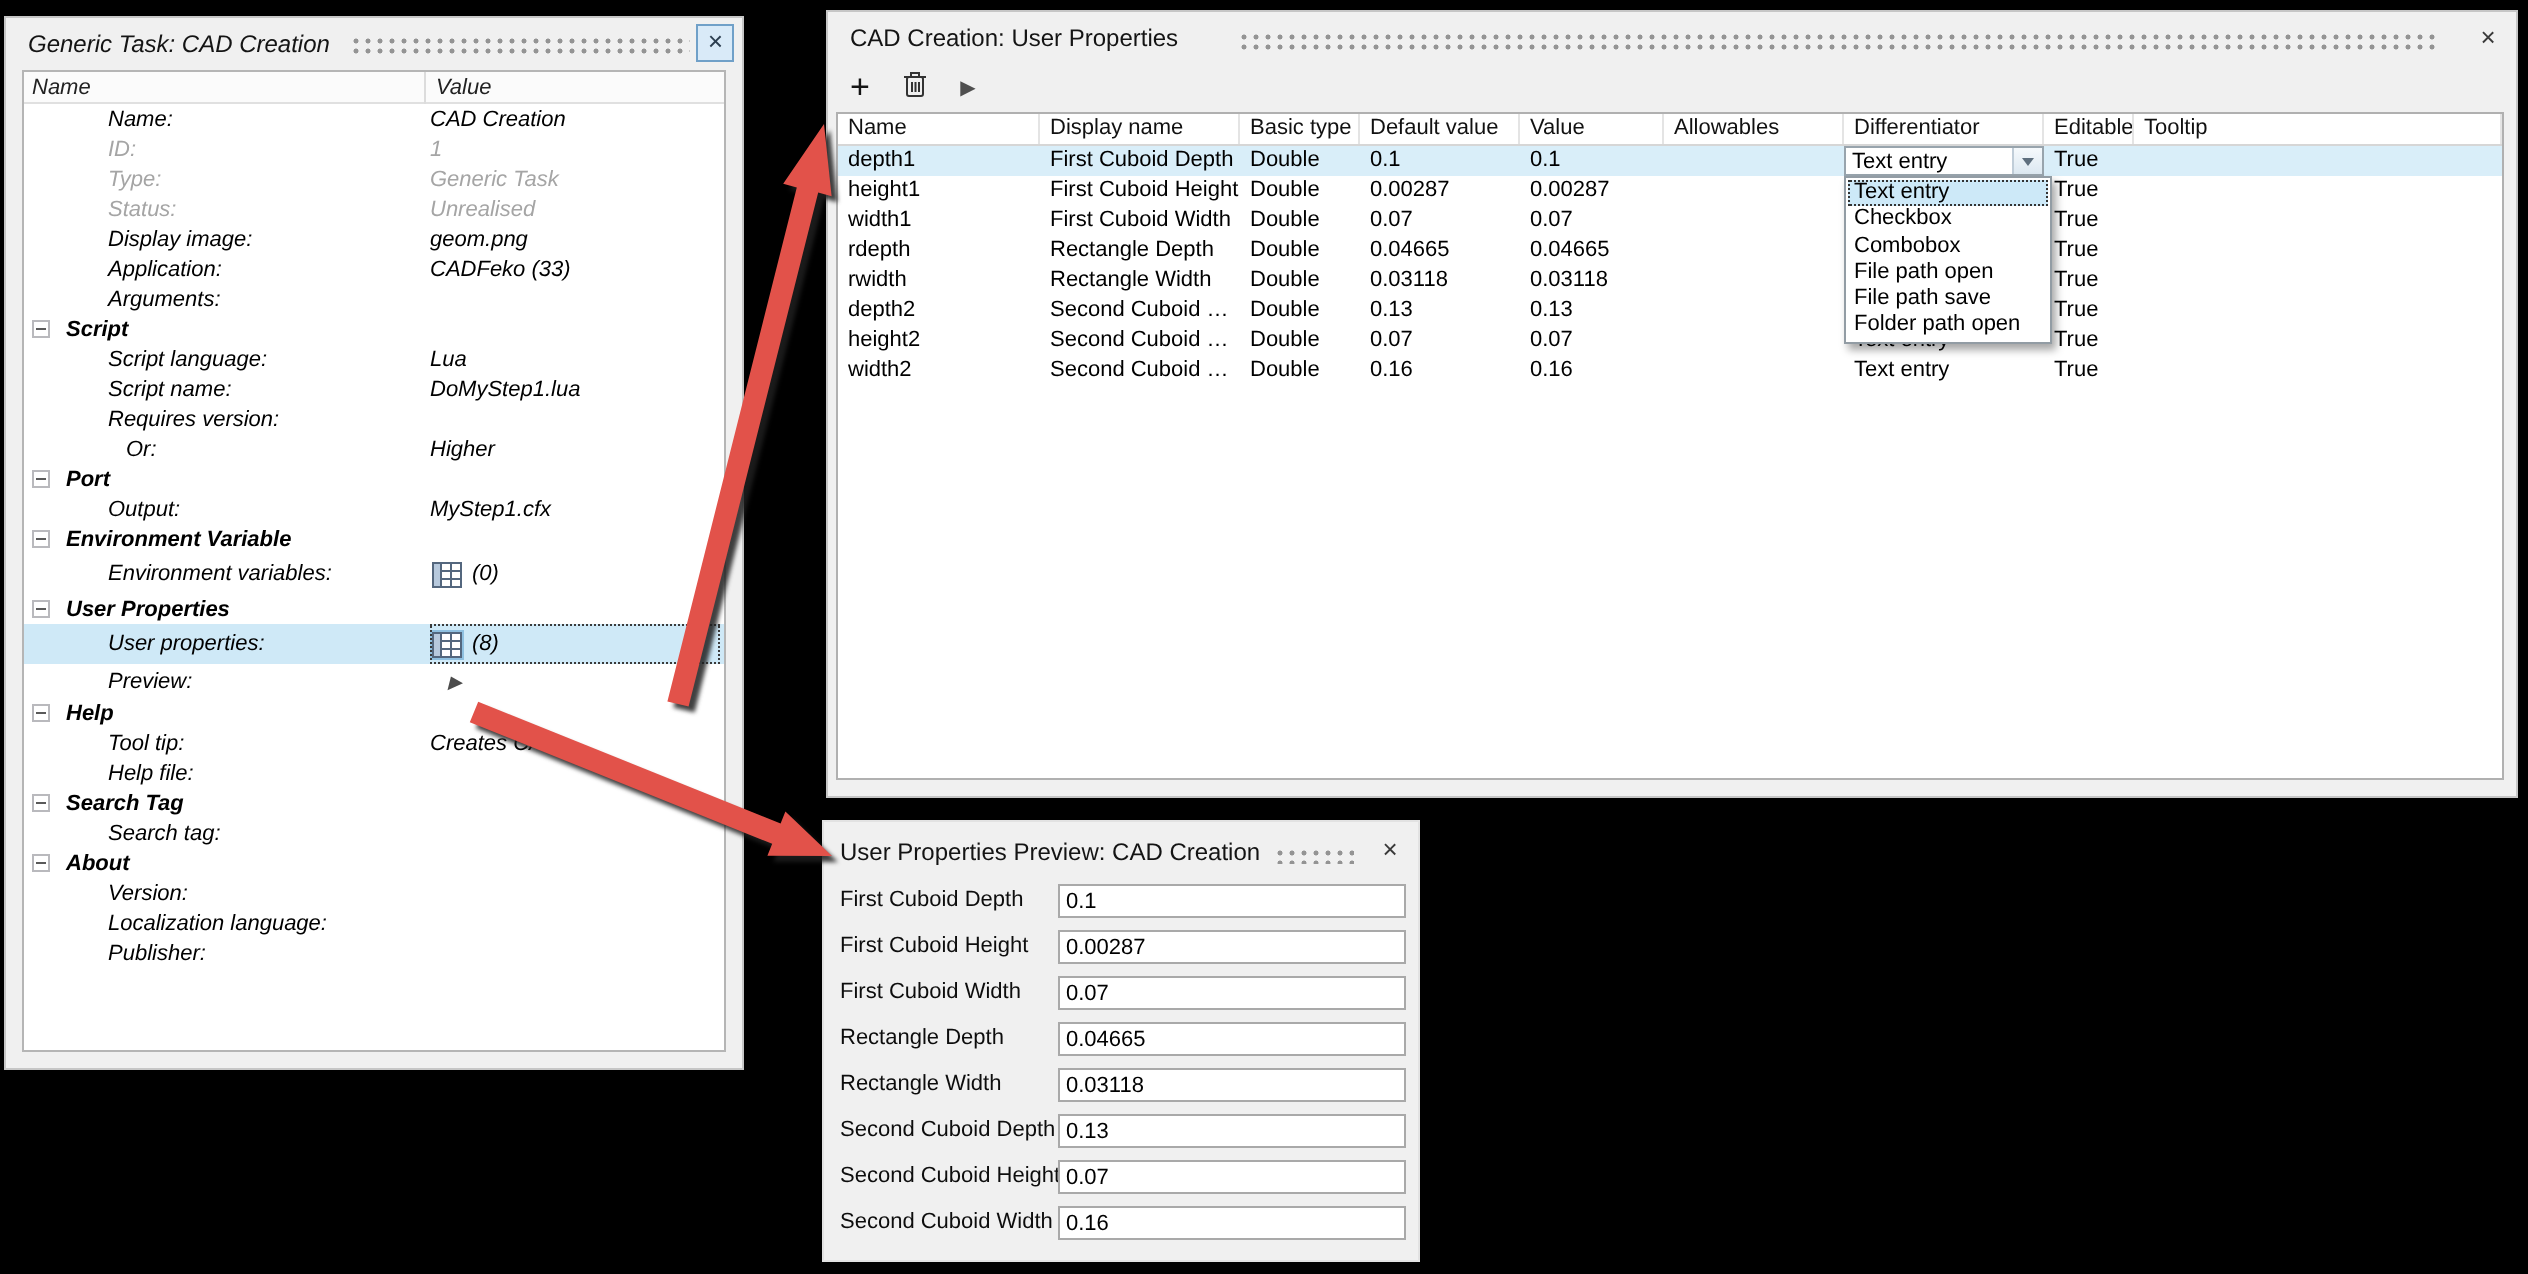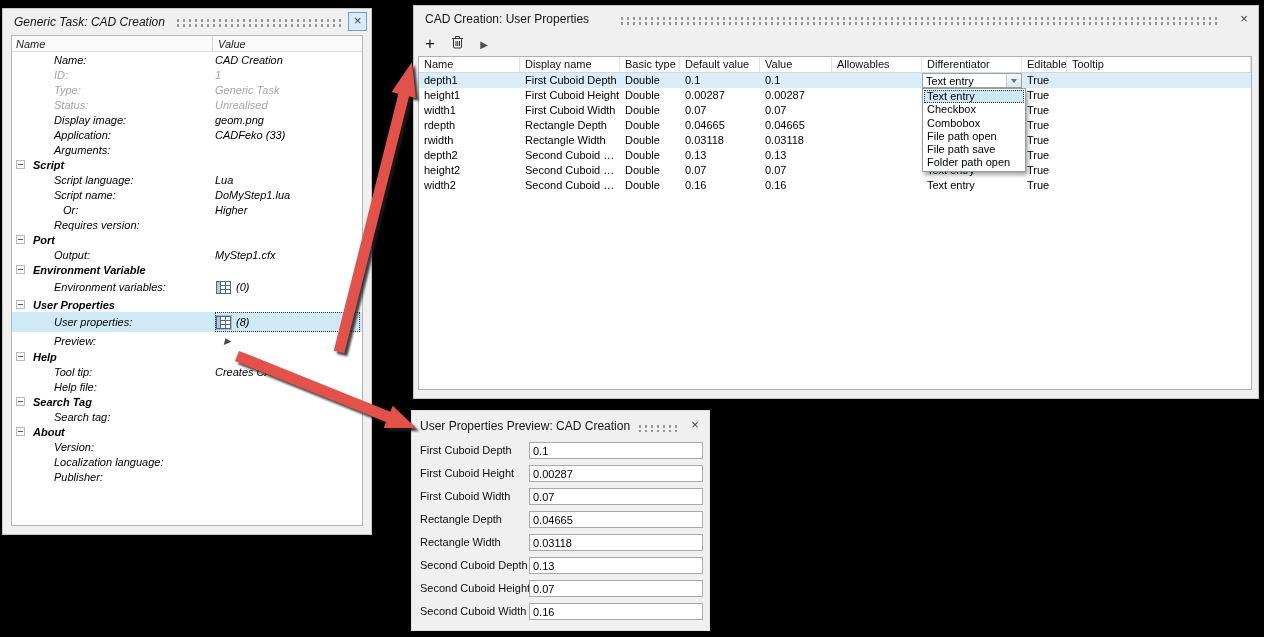--- a/index.html
+++ b/index.html
@@ -158,26 +158,26 @@
         </div>
         <div class="trow">
           <span class="tname">Script language:</span>
           <span class="tval">Lua</span>
         </div>
         <div class="trow">
           <span class="tname">Script name:</span>
           <span class="tval">DoMyStep1.lua</span>
         </div>
         <div class="trow">
+          <span class="tname">Requires version:</span>
+          <span class="tval"></span>
+        </div>
+        <div class="trow">
           <span class="tname" style="padding-left: 51px;">Or:</span>
           <span class="tval">Higher</span>
-        </div>
-        <div class="trow">
-          <span class="tname">Requires version:</span>
-          <span class="tval"></span>
         </div>
         <div class="tgroup">
           <span class="expander"></span>
           <span class="glabel">Port</span>
         </div>
         <div class="trow">
           <span class="tname">Output:</span>
           <span class="tval">MyStep1.cfx</span>
         </div>
         <div class="tgroup">

